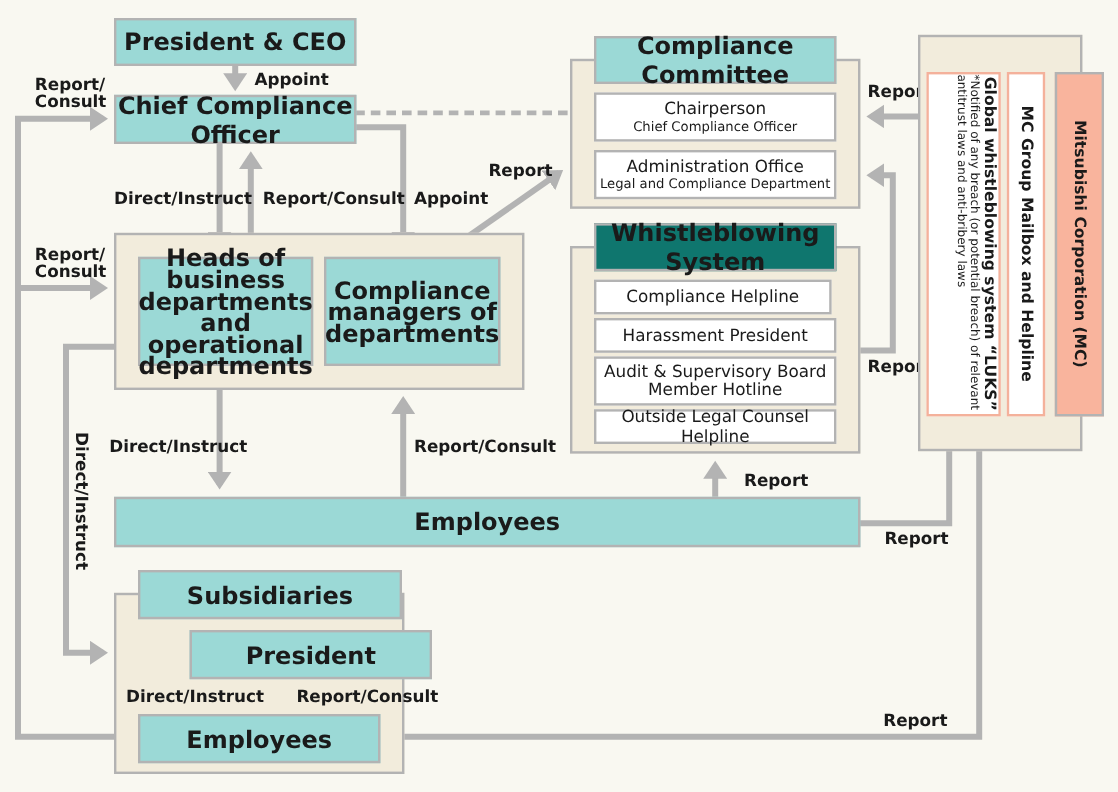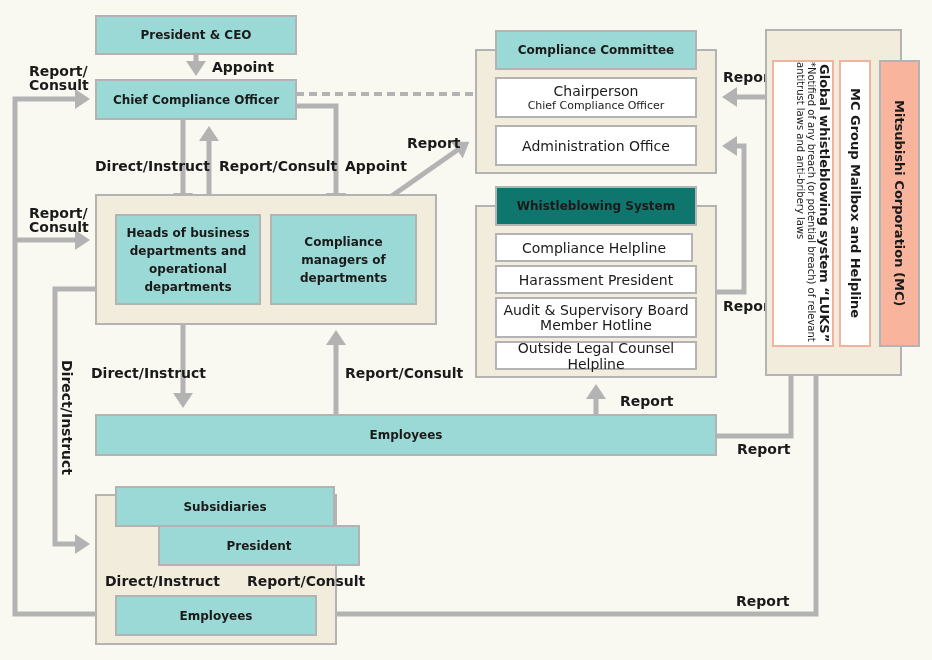--- a/index.html
+++ b/index.html
@@ -7,21 +7,21 @@
       width: 932px; height: 660px; position: relative; overflow: hidden;
       background: #f9f8f1;
       font-family: "DejaVu Sans", "Liberation Sans", sans-serif;
       color: #1a1a1a;
     }
     .abs { position: absolute; box-sizing: border-box; }
     .group { background: #f2ecdc; border: 2px solid #b3b3b3; }
     .teal { background: #9bd9d6; border: 2px solid #b3b3b3; display: flex; align-items: center; justify-content: center; text-align: center; font-weight: bold; }
     .white { background: #ffffff; border: 2px solid #b3b3b3; display: flex; flex-direction: column; align-items: center; justify-content: center; text-align: center; }
     .lav { background: #0f766e; border: 2px solid #b3b3b3; display: flex; align-items: center; justify-content: center; font-weight: bold; text-align: center; }
-    .t14 { font-size: 12px; }
+    .t14 { font-size: 20px; }
     .t12b { font-size: 14px; font-weight: normal; }
     .t11 { font-size: 11px; }
     .lbl { position: absolute; font-size: 14px; font-weight: bold; line-height: 14px; white-space: nowrap; }
     .vert { writing-mode: vertical-rl; display: flex; align-items: center; justify-content: center; }
     svg.conn { position: absolute; left: 0; top: 0; pointer-events: none; }
   </style>
 </head>
 <body>
 
 <svg class="conn" width="932" height="660">
@@ -105,20 +105,21 @@
 <div class="abs group" style="left:475px;top:49px;width:242px;height:125px;"></div>
 <div class="abs teal t14" style="left:495px;top:30px;width:202px;height:40px;">
   <span>Compliance Committee</span>
 </div>
 <div class="abs white" style="left:495px;top:77px;width:202px;height:41px;">
   <span class="t12b">Chairperson</span>
   <span class="t11">Chief Compliance Officer</span>
 </div>
 <div class="abs white" style="left:495px;top:125px;width:202px;height:41px;">
   <span class="t12b">Administration Office</span>
+  <span class="t11">Legal and Compliance Department</span>
 </div>
 <div class="lbl" style="left:723px;top:70px;">Report</div>
 
 <div class="abs group" style="left:475px;top:205px;width:242px;height:173px;"></div>
 <div class="abs lav t14" style="left:495px;top:186px;width:202px;height:40px;">
   <span>Whistleblowing System</span>
 </div>
 <div class="abs white t12b" style="left:495px;top:233px;width:198px;height:29px;">
     <span>Compliance Helpline</span>
   </div>
@@ -141,21 +142,21 @@
   </div>
 </div>
 <div class="abs vert" style="left:839px;top:60px;width:32px;height:287px;background:#fff;border:2px solid #f4b19b;font-size:13px;font-weight:bold;">
   <span>MC Group Mailbox and Helpline</span>
 </div>
 <div class="abs vert" style="left:879px;top:60px;width:41px;height:287px;background:#f9b49d;border:2px solid #b3b3b3;font-size:13px;font-weight:bold;">
   <span>Mitsubishi Corporation (MC)</span>
 </div>
 
 <div class="abs group" style="left:95px;top:494px;width:242px;height:151px;"></div>
-<div class="abs teal t14" style="left:115px;top:486px;width:220px;height:41px;align-items:center;">
+<div class="abs teal t14" style="left:115px;top:475px;width:220px;height:41px;align-items:center;">
   <span>Subsidiaries</span>
 </div>
 <div class="abs teal t14" style="left:115px;top:525px;width:202px;height:41px;margin-left:43px;">
   <span>President</span>
 </div>
 <div class="abs teal t14" style="left:115px;top:595px;width:202px;height:41px;">
   <span>Employees</span>
 </div>
 <div class="lbl" style="left:105px;top:574px;">Direct/Instruct</div>
 <div class="lbl" style="left:247px;top:574px;">Report/Consult</div>

